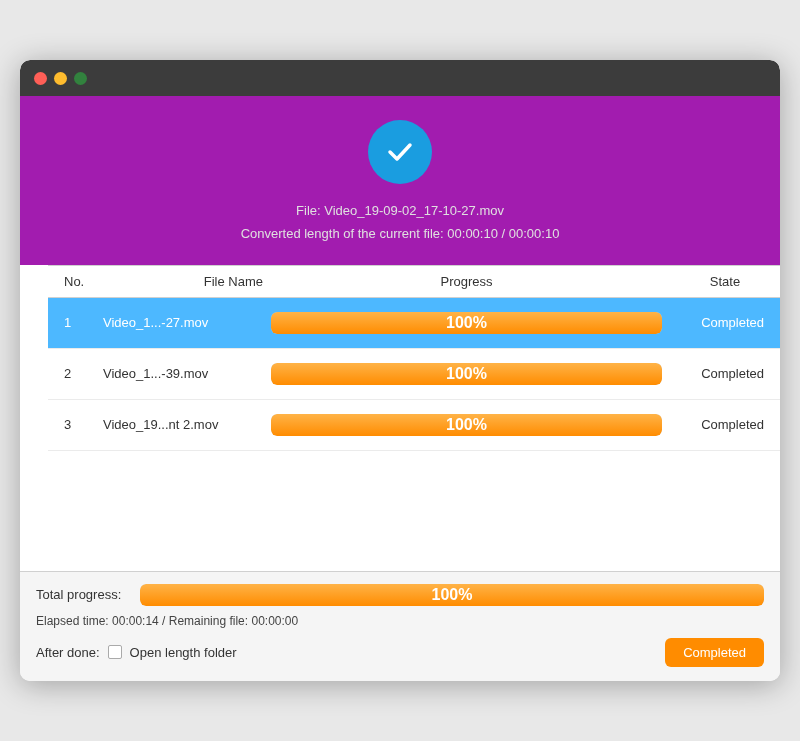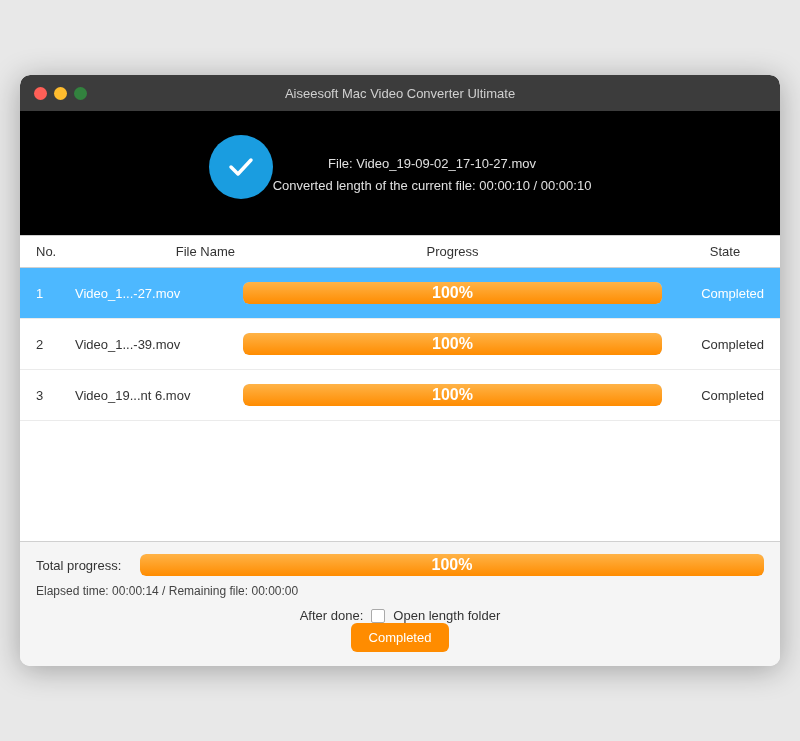--- a/index.html
+++ b/index.html
@@ -42,26 +42,25 @@
     }
     .tl-close { background: #ff5f57; }
     .tl-minimize { background: #febc2e; }
     .tl-maximize { background: #28c840; opacity: 0.5; }
     .titlebar-title {
       color: #d0d0d0;
       font-size: 13px;
       font-weight: 500;
     }
     .hero-section {
-      background: #000000;
+      background: #a21caf;
       padding: 24px 20px 20px;
       display: flex;
-      flex-direction: row;
-      align-items: center;
-      justify-content: center;
+      flex-direction: column;
+      align-items: center;
     }
     .check-circle {
       width: 64px;
       height: 64px;
       border-radius: 50%;
       background: #1a9de0;
       display: flex;
       align-items: center;
       justify-content: center;
       margin-bottom: 16px;
@@ -71,20 +70,21 @@
       height: 36px;
     }
     .file-info {
       color: #e0e0e0;
       font-size: 13px;
       line-height: 1.7;
       text-align: center;
     }
     .table-section {
       background: #ffffff;
+      margin-left: 28px;
     }
     .table-header {
       display: grid;
       grid-template-columns: 55px 160px 1fr 110px;
       border-bottom: 1px solid #d0d0d0;
       border-top: 1px solid #d0d0d0;
       padding: 8px 0;
     }
     .table-header-cell {
       font-size: 13px;
@@ -183,21 +183,20 @@
     }
     .elapsed-row {
       font-size: 12px;
       color: #444;
       margin-bottom: 10px;
     }
     .after-done-row {
       display: flex;
       align-items: center;
       justify-content: space-between;
-      flex-direction: column;
     }
     .after-done-left {
       display: flex;
       align-items: center;
       gap: 8px;
       font-size: 13px;
       color: #333;
     }
     .checkbox {
       width: 14px;
@@ -221,21 +220,20 @@
 <body>
 
 <div class="window">
 
   <div class="titlebar">
     <div class="traffic-lights">
       <div class="traffic-light tl-close"></div>
       <div class="traffic-light tl-minimize"></div>
       <div class="traffic-light tl-maximize"></div>
     </div>
-    <span class="titlebar-title">Aiseesoft Mac Video Converter Ultimate</span>
   </div>
 
   <div class="hero-section">
     <div class="check-circle">
       <svg viewBox="0 0 36 36" fill="none" xmlns="http://www.w3.org/2000/svg">
         <path d="M8 18 L15 25 L28 11" stroke="white" stroke-width="3.5" stroke-linecap="round" stroke-linejoin="round"></path>
       </svg>
     </div>
     <div class="file-info">
       <div>File: Video_19-09-02_17-10-27.mov</div>
@@ -273,21 +271,21 @@
           <div class="progress-bar-fill" style="width:100%">
             <span class="progress-label">100%</span>
           </div>
         </div>
       </div>
       <div class="row-cell state-cell">Completed</div>
     </div>
 
     <div class="table-row">
       <div class="row-cell">3</div>
-      <div class="row-cell">Video_19...nt 6.mov</div>
+      <div class="row-cell">Video_19...nt 2.mov</div>
       <div class="row-cell progress-bar-container">
         <div class="progress-bar-track">
           <div class="progress-bar-fill" style="width:100%">
             <span class="progress-label">100%</span>
           </div>
         </div>
       </div>
       <div class="row-cell state-cell">Completed</div>
     </div>
 

